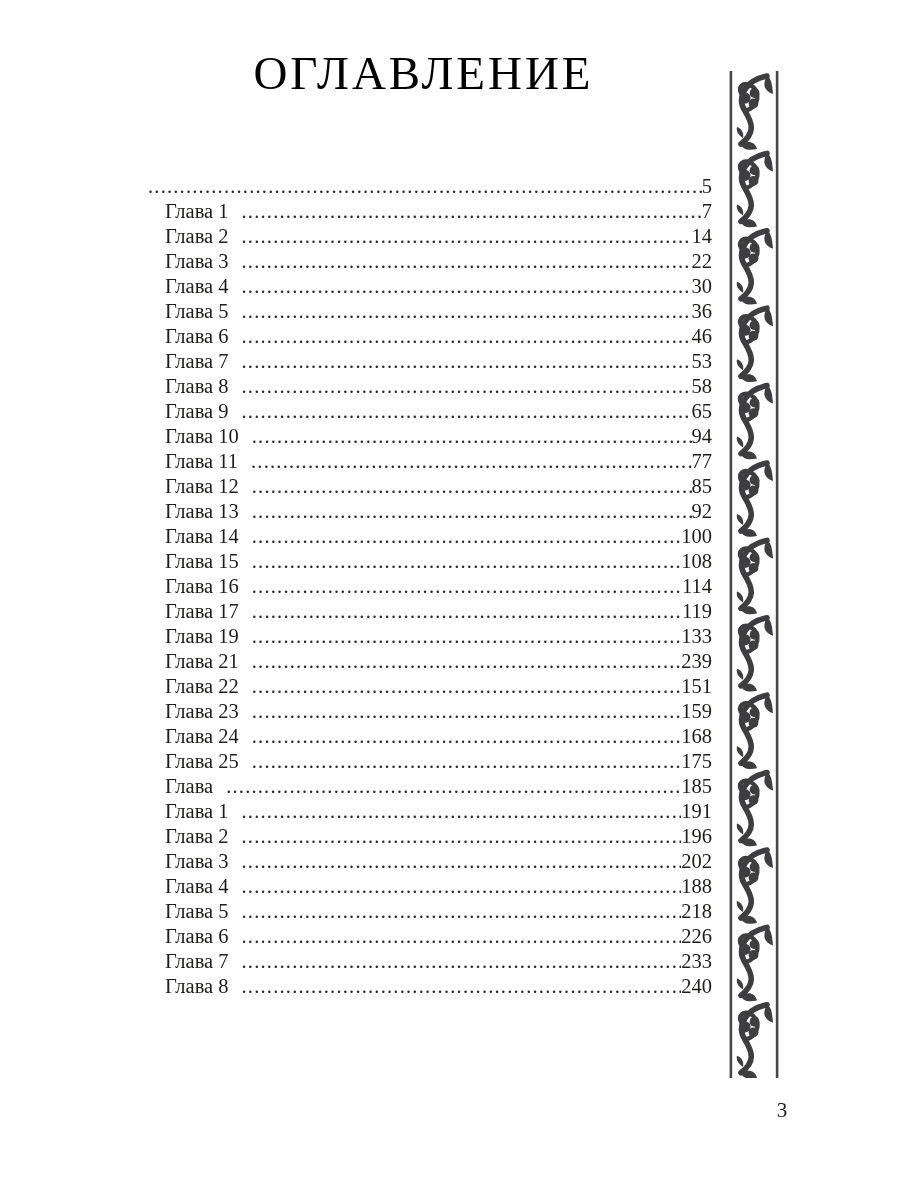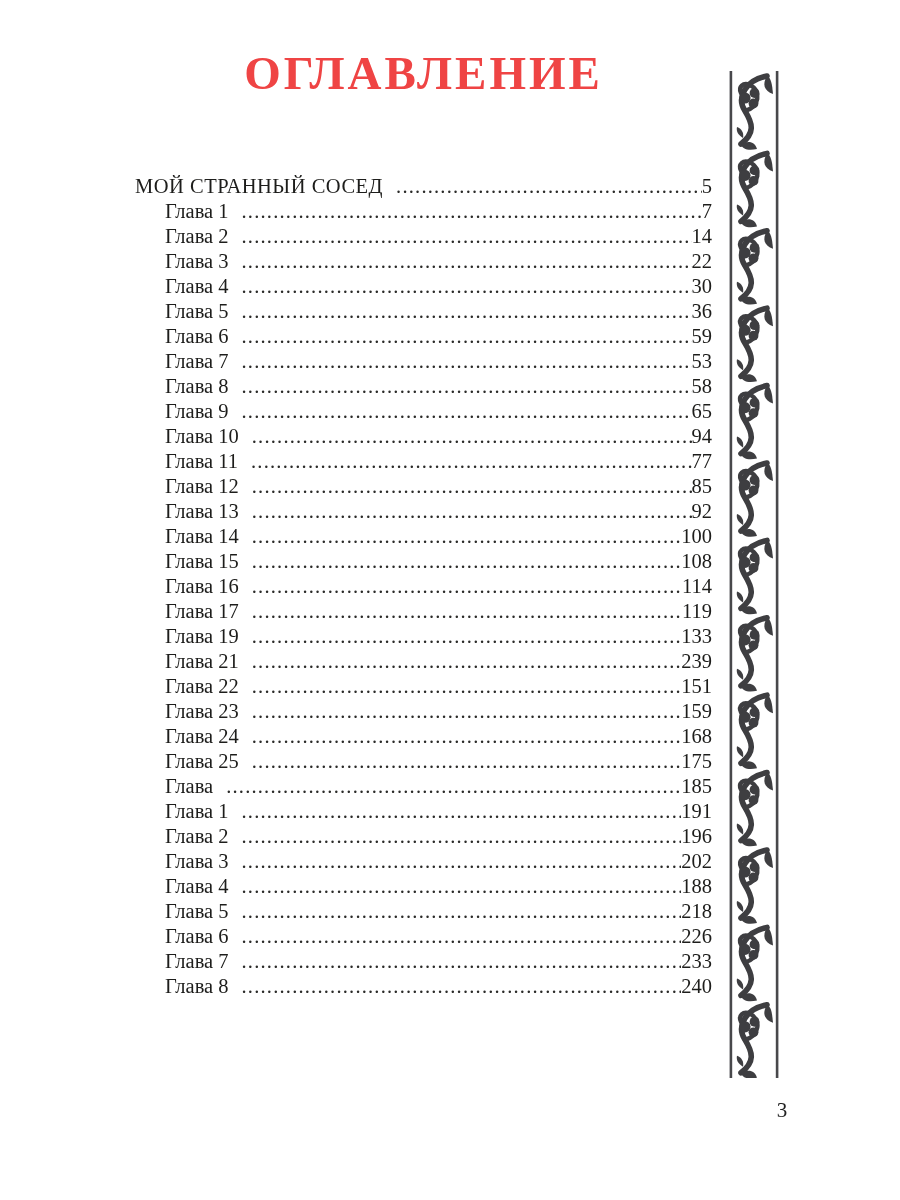--- a/index.html
+++ b/index.html
@@ -9,24 +9,24 @@
     font-family:"Liberation Serif","DejaVu Serif",serif;
     color:#1d1d1b;
     position:relative;
     overflow:hidden;
   }
   .page-title{
     position:absolute;
     left:135px;top:46px;width:577px;
     text-align:center;
     font-size:47px;
-    font-weight:700;
+    font-weight:400;
     letter-spacing:3px;
     text-transform:uppercase;
-    color:#ef4444;
+    color:#000000;
   }
   .toc-list{
     position:absolute;
     left:135px;top:174px;width:577px;
   }
   .toc-row{
     display:flex;
     align-items:baseline;
     height:25px;
     line-height:25px;
@@ -64,21 +64,20 @@
     color:#222;
   }
 </style>
 </head>
 <body>
 
 <div class="page-title">Оглавление</div>
 
 <div class="toc-list">
     <div class="toc-row toc-section-row">
-    <span class="row-label">МОЙ СТРАННЫЙ СОСЕД</span>
     <span class="leader"></span>
     <span class="row-page">5</span>
   </div>
     <div class="toc-row toc-chapter-row indent">
     <span class="row-label">Глава 1</span>
     <span class="leader"></span>
     <span class="row-page">7</span>
   </div>
     <div class="toc-row toc-chapter-row indent">
     <span class="row-label">Глава 2</span>
@@ -96,21 +95,21 @@
     <span class="row-page">30</span>
   </div>
     <div class="toc-row toc-chapter-row indent">
     <span class="row-label">Глава 5</span>
     <span class="leader"></span>
     <span class="row-page">36</span>
   </div>
     <div class="toc-row toc-chapter-row indent">
     <span class="row-label">Глава 6</span>
     <span class="leader"></span>
-    <span class="row-page">59</span>
+    <span class="row-page">46</span>
   </div>
     <div class="toc-row toc-chapter-row indent">
     <span class="row-label">Глава 7</span>
     <span class="leader"></span>
     <span class="row-page">53</span>
   </div>
     <div class="toc-row toc-chapter-row indent">
     <span class="row-label">Глава 8</span>
     <span class="leader"></span>
     <span class="row-page">58</span>

